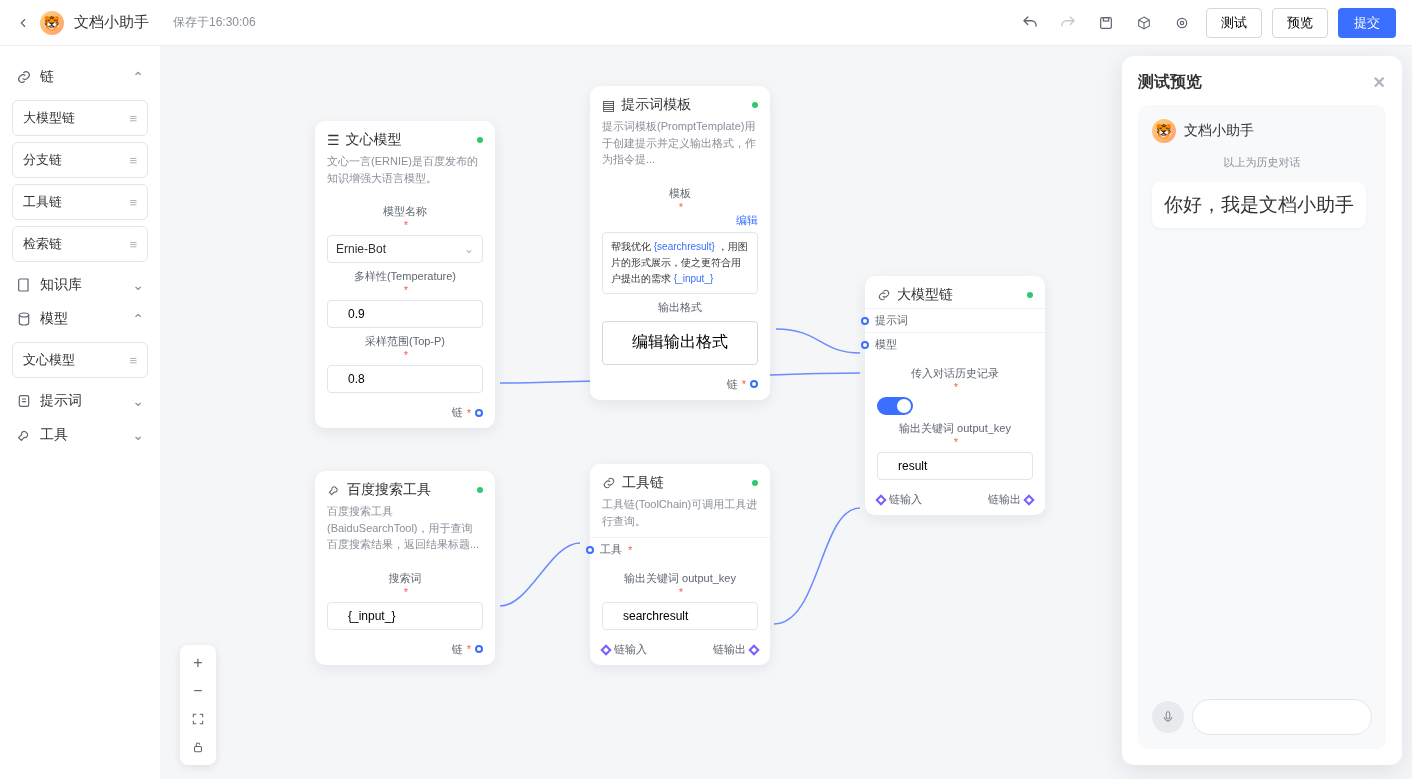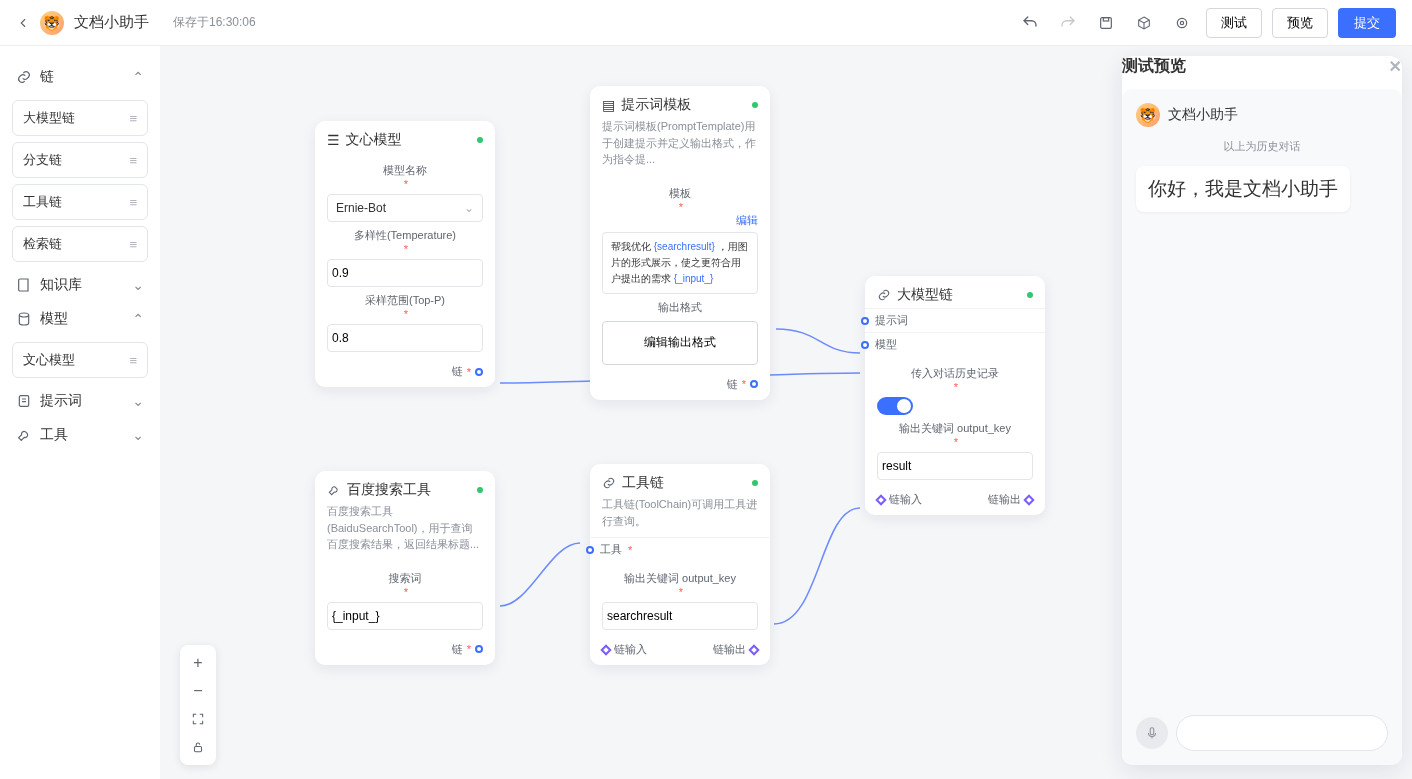--- a/index.html
+++ b/index.html
@@ -28,44 +28,44 @@
   .canvas { position:absolute; left:160px; right:300px; top:46px; bottom:0; background:#f5f6f8;}
   
   .node { position:absolute; width:180px; background:#fff; border-radius:10px; box-shadow:0 4px 14px rgba(20,30,60,.08); }
   .node-hd { display:flex; align-items:center; gap:6px; padding:10px 12px 4px; font-size:14px; font-weight:500;}
   .node-hd .dot { width:6px;height:6px;border-radius:50%;background:#30c770;margin-left:auto;}
   .node-desc { padding:0 12px 8px; font-size:11px; color:#8a8f99; line-height:1.5;}
   .node-body { padding:4px 12px 8px;}
   .node-label { font-size:11px; color:#5f6670; margin-top:6px; display:flex; align-items:center;flex-direction:column;}
   .node-label .req{color:#ff5a4d;margin-left:2px;}
   .node-label .edit-link{margin-left:auto;color:#3a6fff;font-size:11px;cursor:pointer;}
-  .node-input { width:100%; margin-top:4px; height:28px; border:1px solid #e2e5eb; border-radius:4px; padding:0 4px; font-size:12px; background:#fff;}
+  .node-input { width:100%; margin-top:4px; height:28px; border:1px solid #e2e5eb; border-radius:4px; padding:0 20px; font-size:12px; background:#fff;}
   .node-select { width:100%; margin-top:4px; height:28px; border:1px solid #e2e5eb; border-radius:4px; padding:0 8px; font-size:12px; background:#fff; display:flex;align-items:center; justify-content:space-between; cursor:pointer;}
   .node-textarea { width:100%;margin-top:4px;border:1px solid #e2e5eb;border-radius:4px;padding:6px 8px;font-size:10px;line-height:1.6;background:#fff;}
   .node-textarea .tok{color:#3a6fff;}
-  .node-btn { width:100%; margin-top:6px; height:44px; border:1px solid #d4d7de;border-radius:4px;background:#fff;font-size:12px;cursor:pointer;}
+  .node-btn { width:100%; margin-top:6px; height:44px; border:1px solid #d4d7de;border-radius:4px;background:#fff;font-size:16px;cursor:pointer;}
   .node-footer-port { display:flex; justify-content:flex-end; padding:4px 12px 8px; font-size:11px; color:#5f6670; align-items:center;gap:4px;}
   .node-footer-port.split{justify-content:space-between;font-family:Liberation Serif, serif;}
   .port-dot{width:8px;height:8px;border-radius:50%;background:#fff;border:2px solid #3a6fff;}
   .port-diamond{width:8px;height:8px;background:#fff;border:2px solid #7a5cff;transform:rotate(45deg);}
   .node-input-row{display:flex;align-items:center;gap:6px;padding:4px 12px;font-size:11px;color:#5f6670;border-top:1px solid #f0f2f5;}
   .node-input-row .port-dot{margin-left:-16px;}
   .toggle{width:36px;height:18px;border-radius:9px;background:#3a6fff;position:relative;cursor:pointer;margin-top:4px;}
   .toggle::after{content:"";position:absolute;right:2px;top:2px;width:14px;height:14px;border-radius:50%;background:#fff;}
   
   
   .edges{position:absolute;left:0;top:0;width:100%;height:100%;pointer-events:none;}
   .edges path{fill:none;stroke:#6b8bff;stroke-width:1.5;}
   
   
   .zoom-ctrl{position:absolute;left:20px;bottom:14px;background:#fff;border-radius:8px;box-shadow:0 2px 8px rgba(20,30,60,.1);display:flex;flex-direction:column;padding:4px;}
   .zoom-ctrl button{width:28px;height:28px;border:none;background:none;cursor:pointer;color:#5f6670;font-size:16px;display:flex;align-items:center;justify-content:center;}
   
   
-  .preview{position:absolute;right:10px;top:56px;bottom:14px;width:280px;background:#fff;border-radius:12px;box-shadow:0 6px 24px rgba(20,30,60,.1);display:flex;flex-direction:column;}
+  .preview{position:absolute;right:10px;top:56px;bottom:14px;width:280px;background:#fff;border-radius:12px;box-shadow:0 6px 24px rgba(20,30,60,.1);display:flex;flex-direction:column;padding:16px;}
   .preview-hd{display:flex;align-items:center;justify-content:space-between;font-size:16px;font-weight:600;margin-bottom:12px;}
   .preview-body{flex:1;background:#f8f9fb;border-radius:10px;padding:14px;display:flex;flex-direction:column;}
   .bot-row{display:flex;align-items:center;gap:8px;}
   .bot-name{font-size:14px;font-weight:500;}
   .history-sep{text-align:center;color:#8a8f99;font-size:11px;margin:12px 0;}
   .bubble{background:#fff;border-radius:8px;padding:10px 12px;font-size:19px;box-shadow:0 1px 3px rgba(20,30,60,.06);align-self:flex-start;}
   .chat-input-row{display:flex;align-items:center;gap:8px;margin-top:auto;}
   .mic{width:32px;height:32px;border-radius:50%;background:rgba(120,130,150,.12);display:flex;align-items:center;justify-content:center;color:#8a8f99;cursor:pointer;}
   .chat-input{flex:1;height:36px;border-radius:18px;border:1px solid #e2e5eb;background:#fff;}
   
@@ -200,20 +200,21 @@
     <path d="M340 560 C 370 560, 390 497, 420 497"></path>
     <path d="M614 578 C 660 578, 660 462, 700 462"></path>
   </svg>
 
   <div class="node" style="left:155px;top:75px;">
     <div class="node-hd">
       <span>☰</span>
       <span>文心模型</span>
       <span class="dot"></span>
     </div>
+    <div class="node-desc">文心一言(ERNIE)是百度发布的知识增强大语言模型。</div>
     <div class="node-body">
       <div class="node-label">
           <span>模型名称</span>
           <span class="req">*</span>
         </div>
       <div class="node-select">
           <span>Ernie-Bot</span>
           <span style="color:#b0b5bf">⌄</span>
         </div>
       <div class="node-label">

